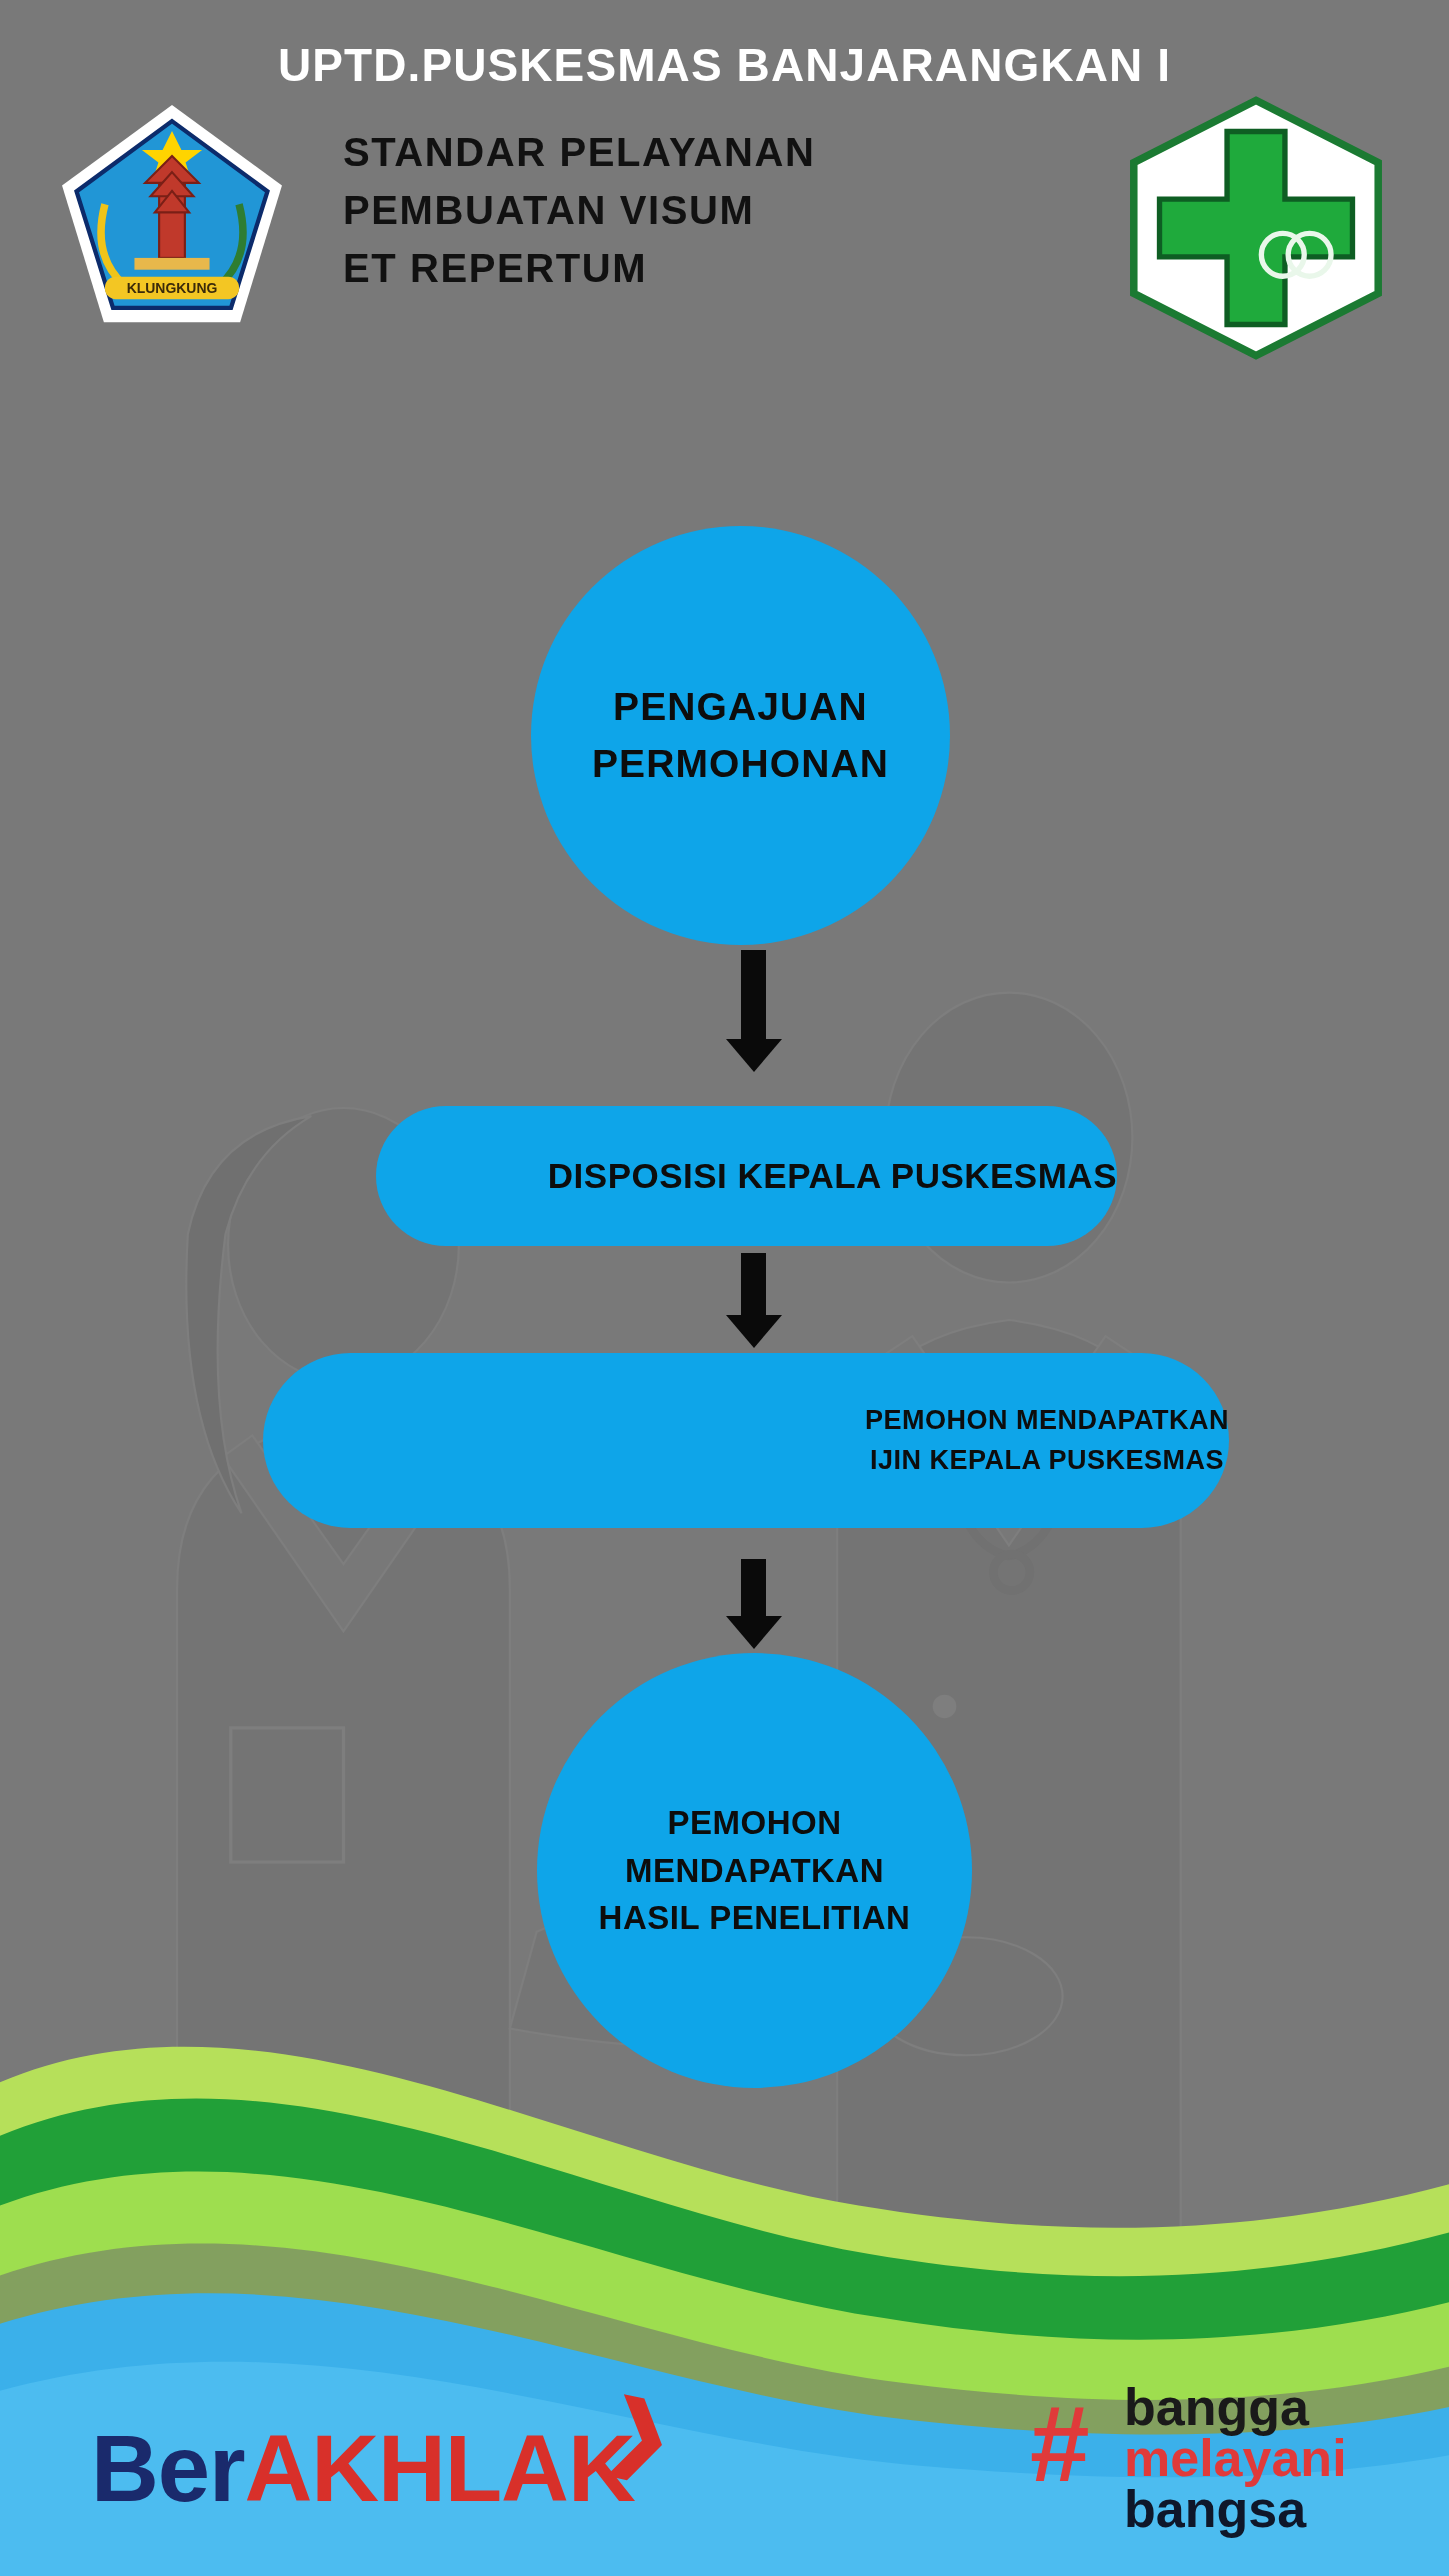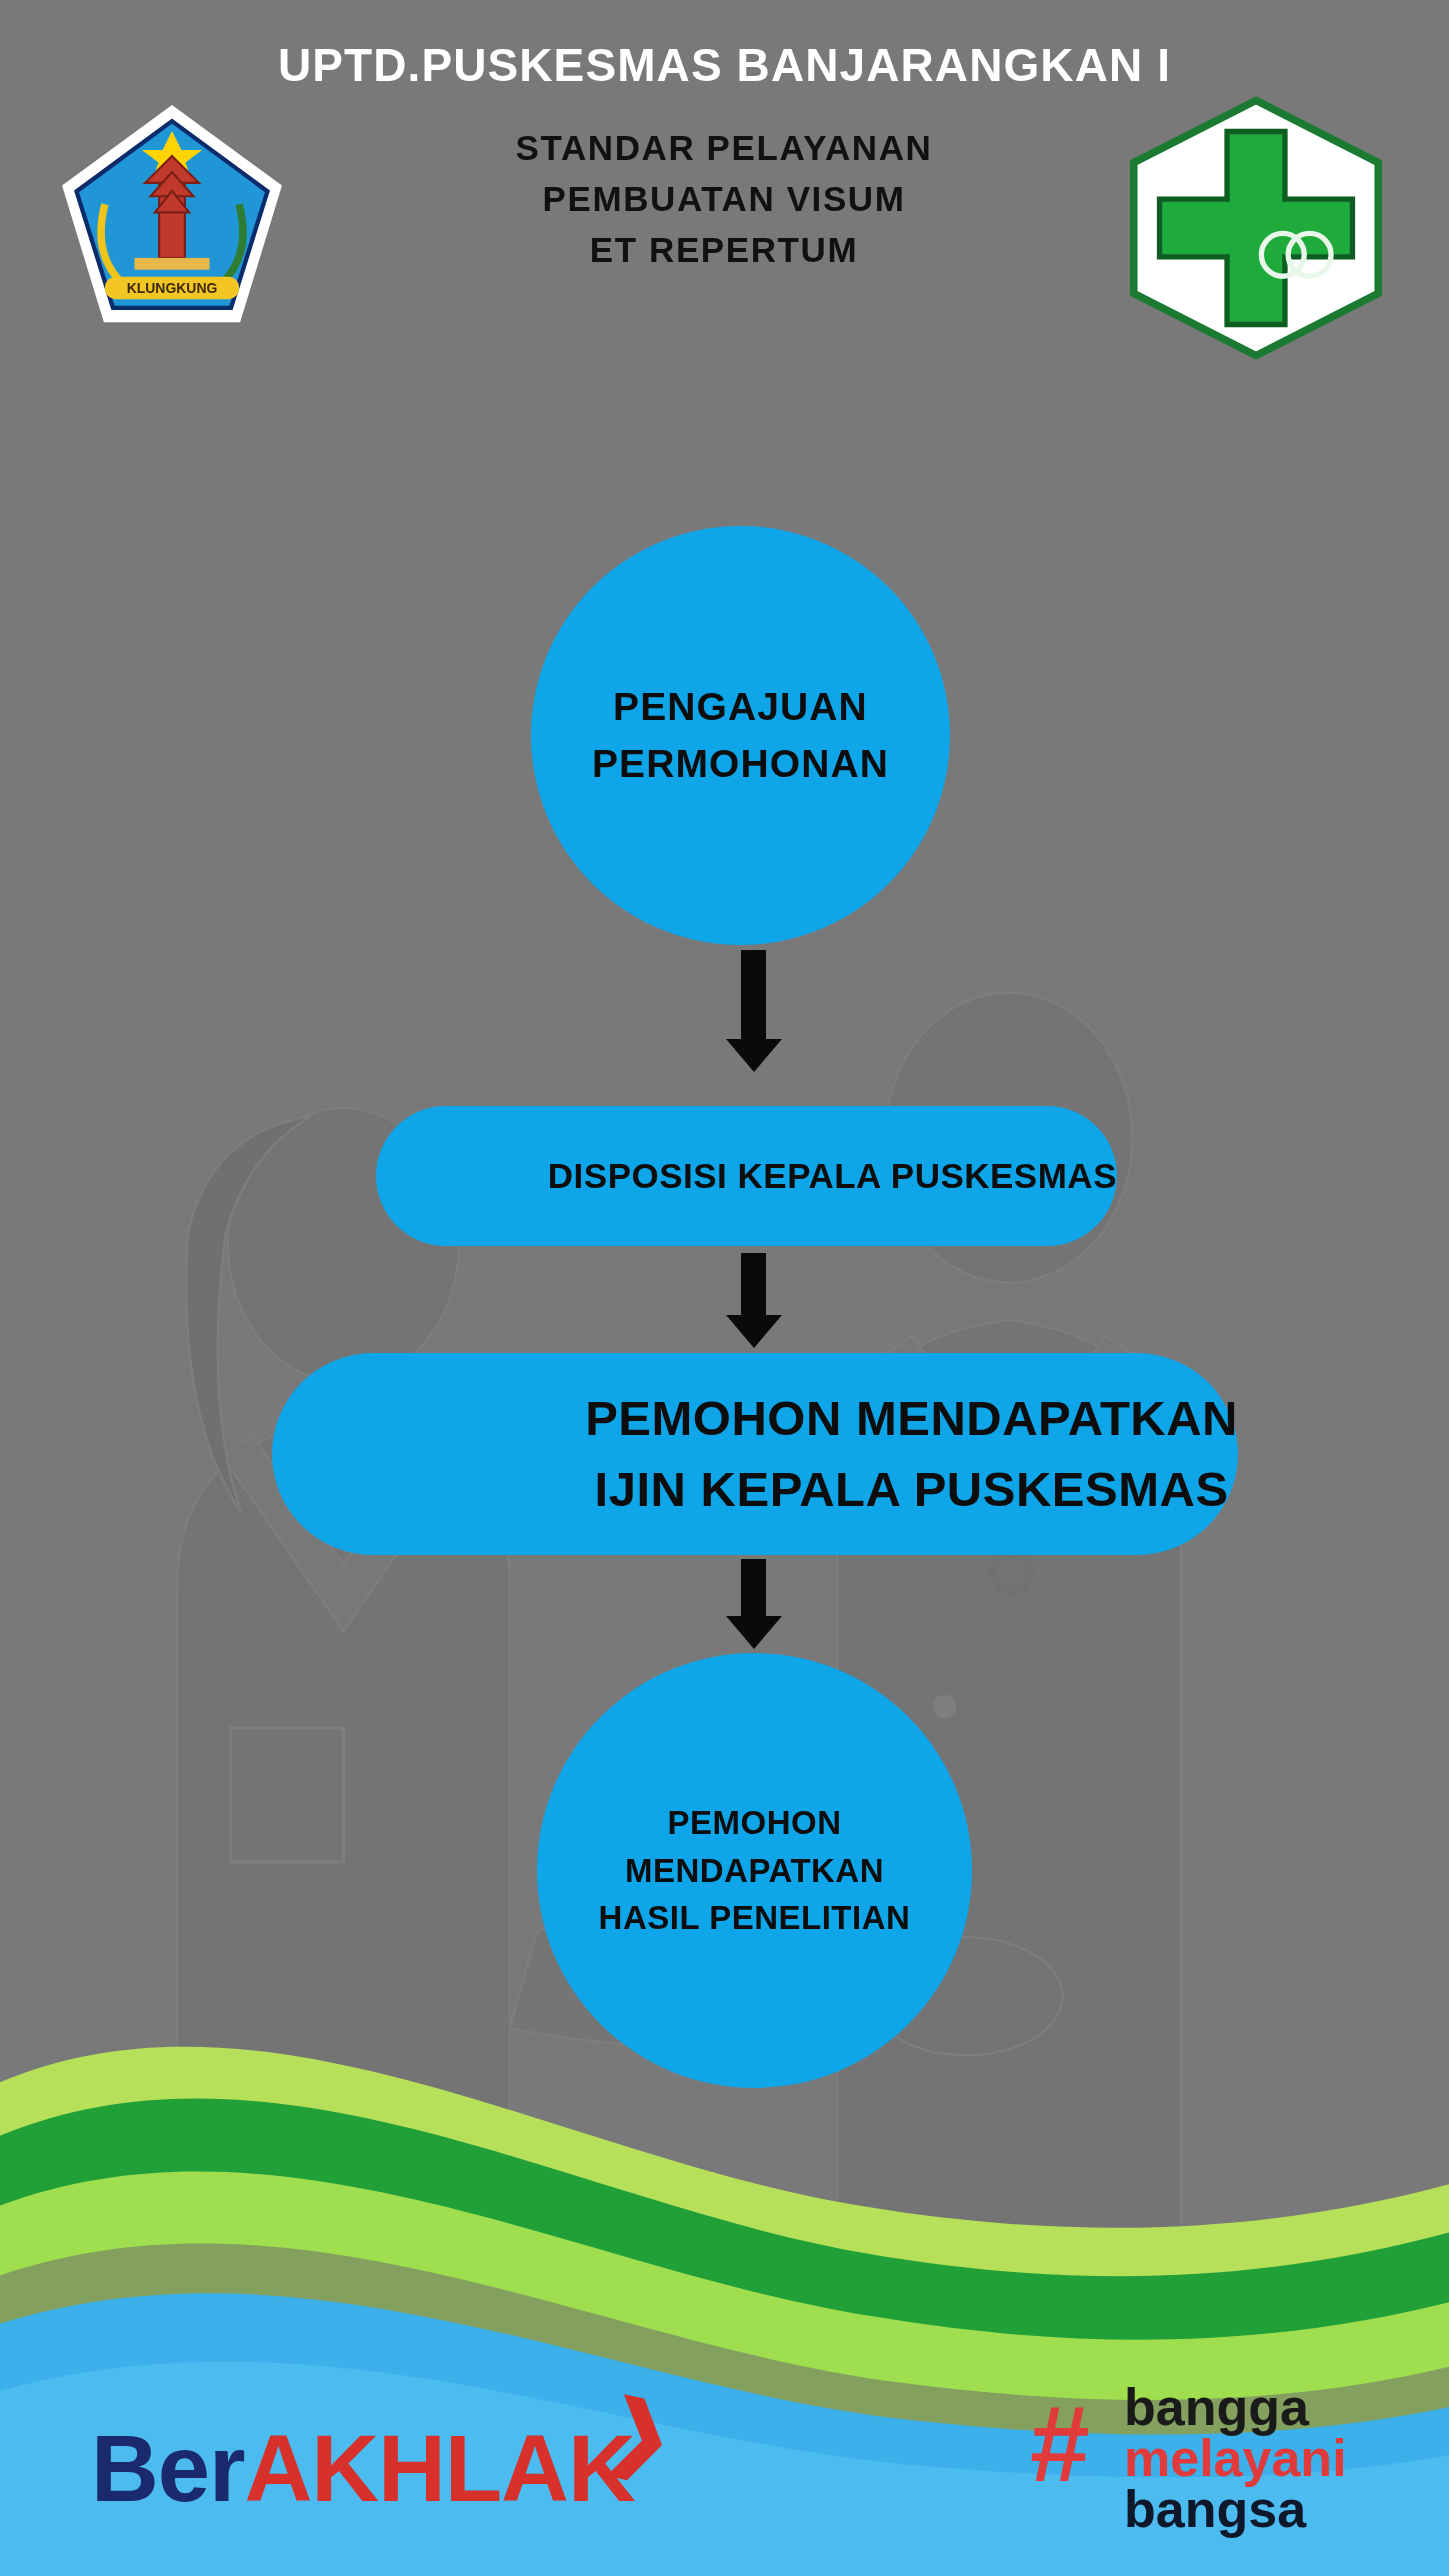--- a/index.html
+++ b/index.html
@@ -46,23 +46,22 @@
     color: #ffffff;
     font-size: 46px;
     font-weight: bold;
     letter-spacing: 1.1px;
   }
   .header-sub {
     position: absolute;
     left: 343px;
     top: 123px;
     width: 762px;
-    text-align: center;
     color: #111111;
-    font-size: 35px;
+    font-size: 40px;
     font-weight: bold;
     line-height: 1.45;
     letter-spacing: 1.6px;
   }
   .logo-left {
     position: absolute;
     left: 54px;
     top: 97px;
     width: 236px;
     height: 236px;
@@ -113,25 +112,25 @@
   }
   .n2 {
     left: 376px;
     top: 596px;
     width: 741px;
     height: 140px;
     font-size: 35px;
     letter-spacing: 0.5px;
   }
   .n3 {
-    left: 272px;
+    left: 263px;
     top: 843px;
     width: 966px;
-    height: 202px;
-    font-size: 49px;
+    height: 175px;
+    font-size: 27px;
     letter-spacing: 0.5px;
   }
   .n4 {
     left: 537px;
     top: 1143px;
     width: 435px;
     height: 435px;
     font-size: 33px;
     letter-spacing: 0.5px;
   }

